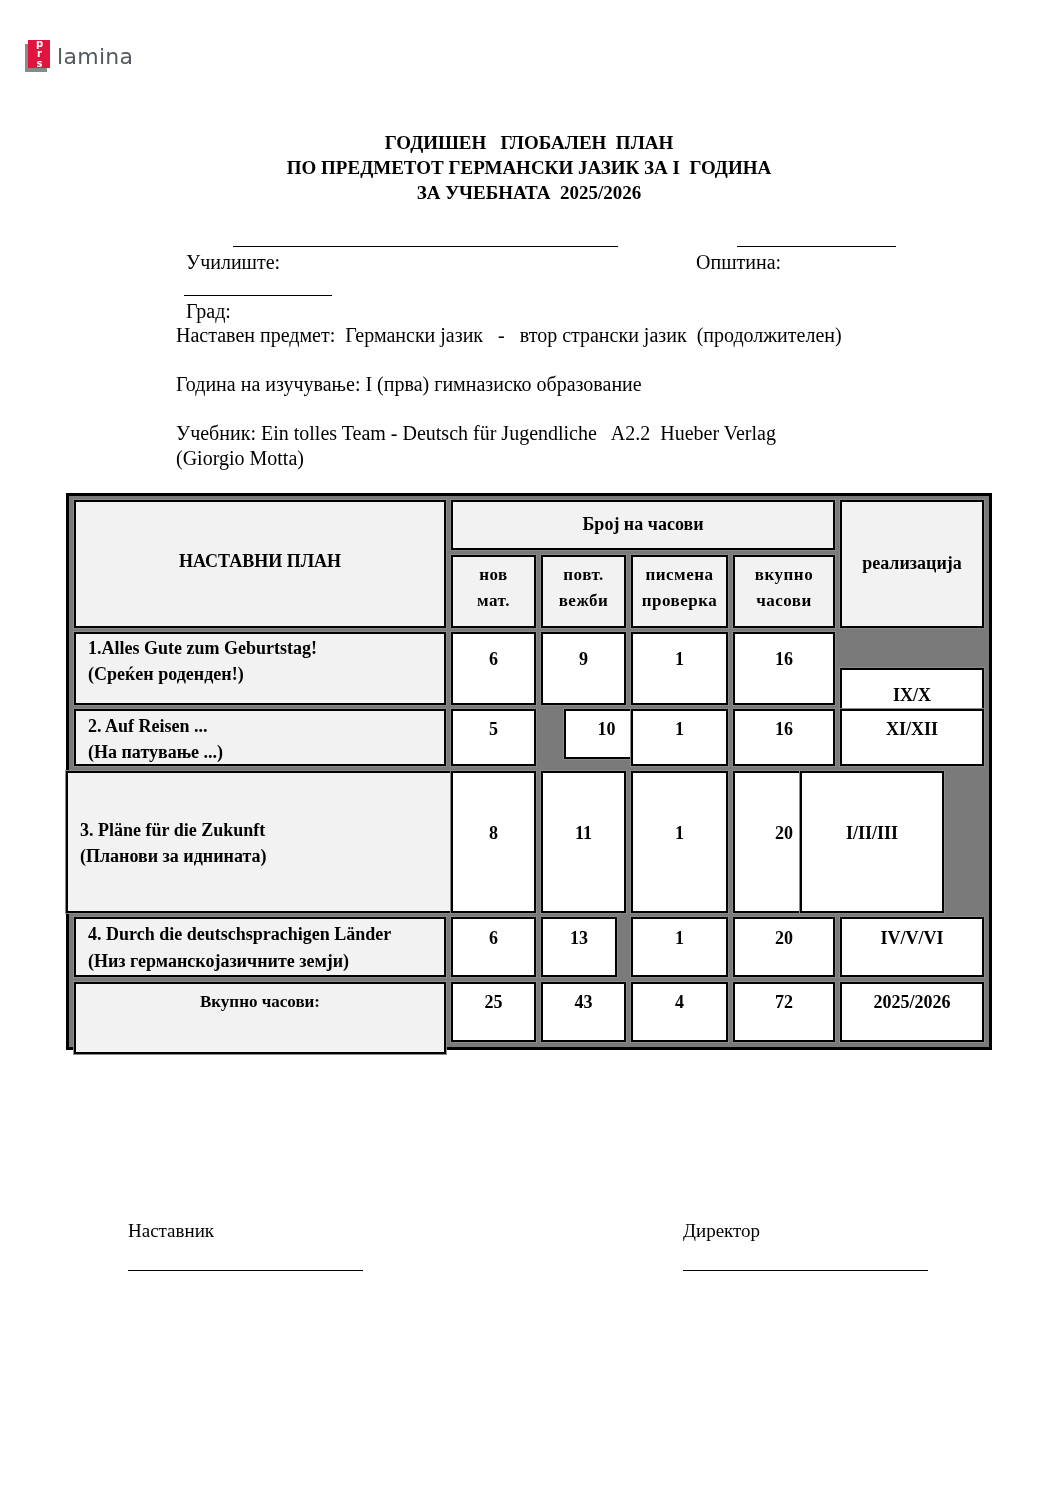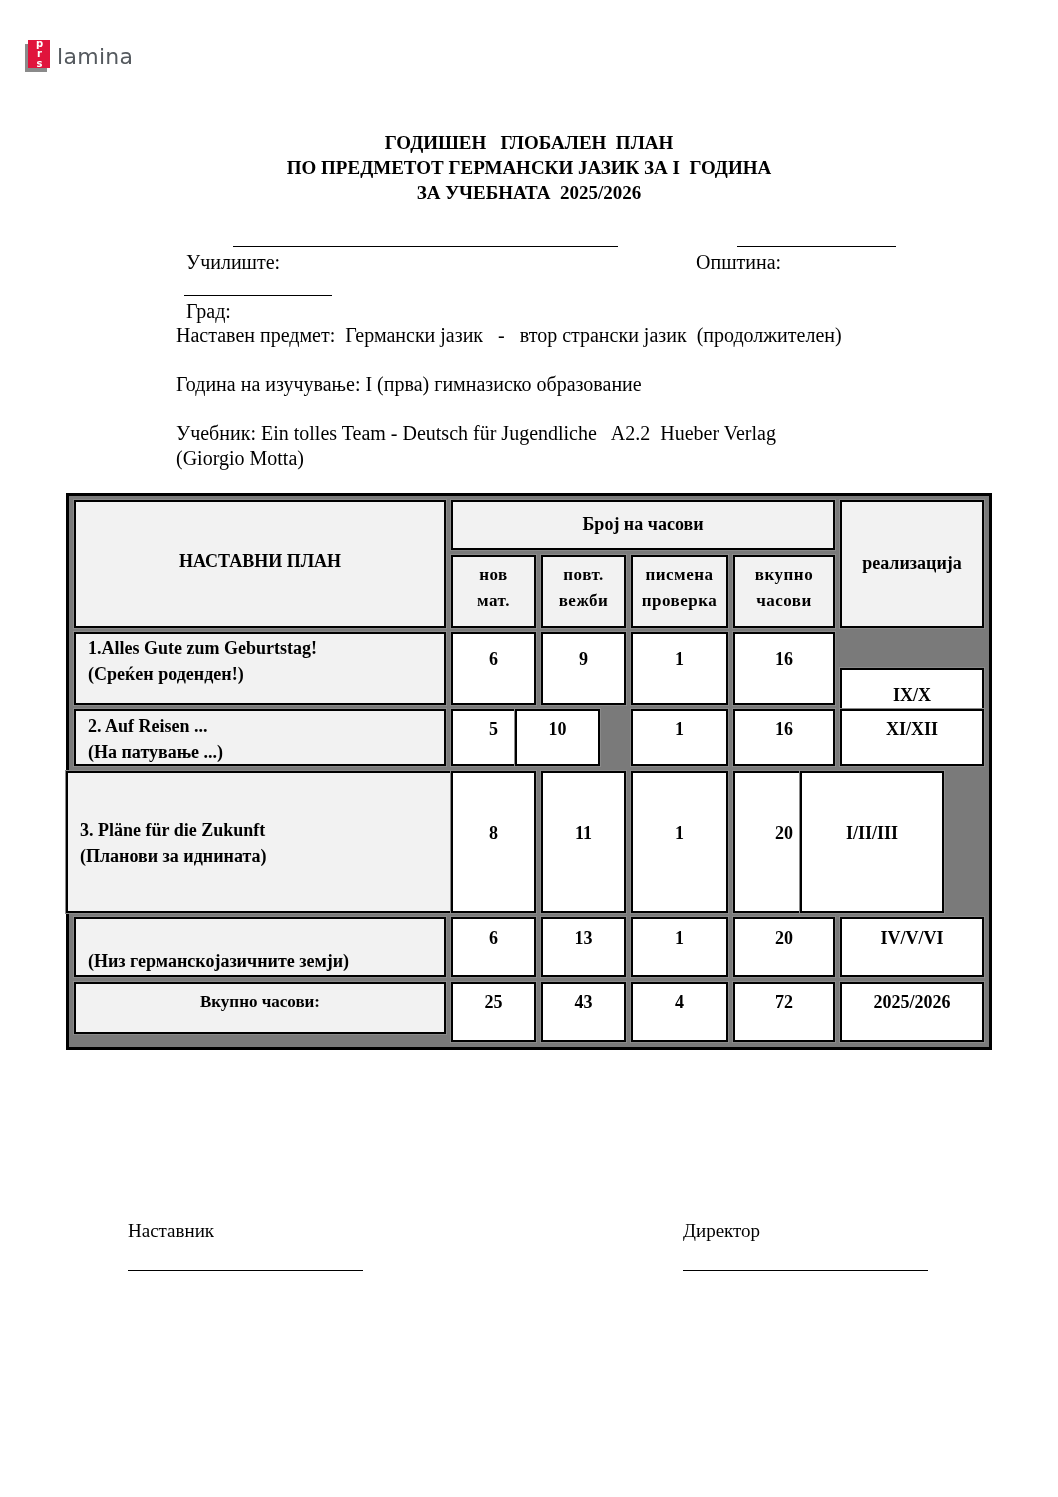--- a/index.html
+++ b/index.html
@@ -130,21 +130,21 @@
       <div class="c-text" style="top:12px;">IX/X</div>
     </div>
 
   <div class="cell gray" style="left:8px; top:216px; width:372px; height:57px;">
     <div class="c-topic" style="top:2px;">2. Auf Reisen ...</div>
     <div class="c-topic" style="top:28px;">(На патување ...)</div>
   </div>
   <div class="cell" style="left:385px; top:216px; width:85px; height:57px;">
       <div class="c-text" style="top:5px;">5</div>
     </div>
-  <div class="cell" style="left:449px; top:216px; width:85px; height:57px;">
+  <div class="cell" style="left:498px; top:216px; width:85px; height:50px;">
       <div class="c-text" style="top:5px;">10</div>
     </div>
   <div class="cell" style="left:565px; top:216px; width:97px; height:57px;">
       <div class="c-text" style="top:5px;">1</div>
     </div>
   <div class="cell" style="left:667px; top:216px; width:102px; height:57px;">
       <div class="c-text" style="top:5px;">16</div>
     </div>
   <div class="cell" style="left:774px; top:216px; width:144px; height:57px;">
       <div class="c-text" style="top:5px;">XI/XII</div>
@@ -164,39 +164,40 @@
       <div class="c-text" style="top:47px;">1</div>
     </div>
   <div class="cell" style="left:667px; top:278px; width:102px; height:142px;">
       <div class="c-text" style="top:47px;">20</div>
     </div>
   <div class="cell" style="left:734px; top:278px; width:144px; height:142px;">
       <div class="c-text" style="top:47px;">I/II/III</div>
     </div>
 
   <div class="cell gray" style="left:8px; top:424px; width:372px; height:60px;">
+    <div class="c-topic" style="top:2px;">4. Durch die deutschsprachigen Länder</div>
     <div class="c-topic" style="top:29px;">(Низ германскојазичните земји)</div>
   </div>
   <div class="cell" style="left:385px; top:424px; width:85px; height:60px;">
       <div class="c-text" style="top:6px;">6</div>
     </div>
-  <div class="cell" style="left:475px; top:424px; width:85px; height:60px;">
+  <div class="cell" style="left:475px; top:424px; width:76px; height:60px;">
       <div class="c-text" style="top:6px;">13</div>
     </div>
   <div class="cell" style="left:565px; top:424px; width:97px; height:60px;">
       <div class="c-text" style="top:6px;">1</div>
     </div>
   <div class="cell" style="left:667px; top:424px; width:102px; height:60px;">
       <div class="c-text" style="top:6px;">20</div>
     </div>
   <div class="cell" style="left:774px; top:424px; width:144px; height:60px;">
       <div class="c-text" style="top:6px;">IV/V/VI</div>
     </div>
 
-  <div class="cell gray" style="left:8px; top:489px; width:372px; height:52px;">
+  <div class="cell gray" style="left:8px; top:489px; width:372px; height:72px;">
     <div class="c-text" style="top:5px; font-size:17px;">Вкупно часови:</div>
   </div>
   <div class="cell" style="left:385px; top:489px; width:85px; height:60px;">
       <div class="c-text" style="top:5px;">25</div>
     </div>
   <div class="cell" style="left:475px; top:489px; width:85px; height:60px;">
       <div class="c-text" style="top:5px;">43</div>
     </div>
   <div class="cell" style="left:565px; top:489px; width:97px; height:60px;">
       <div class="c-text" style="top:5px;">4</div>

